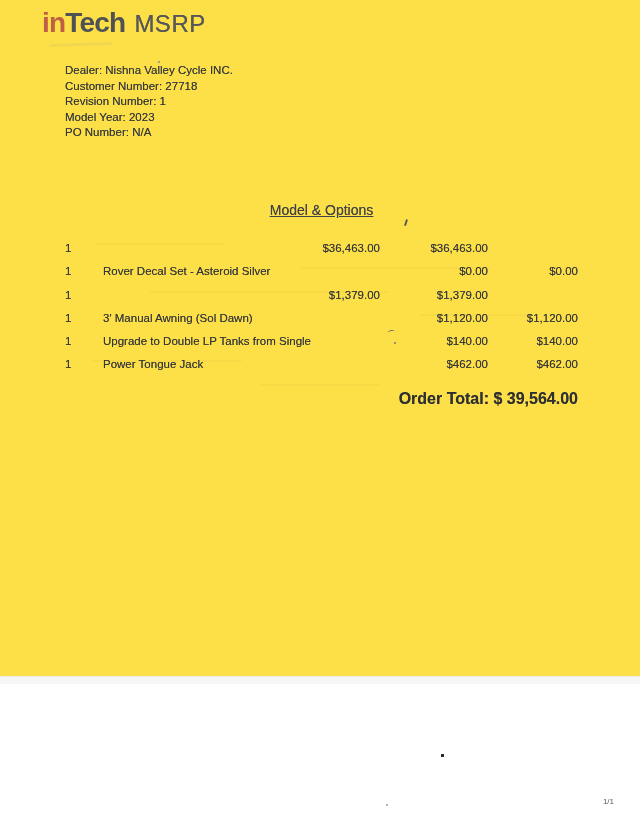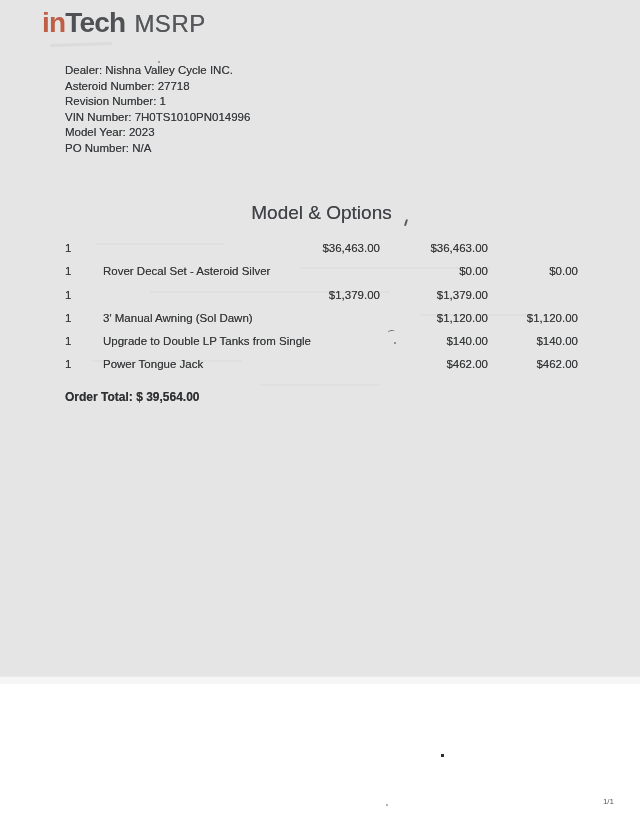--- a/index.html
+++ b/index.html
@@ -1,50 +1,50 @@
 <!DOCTYPE html>
 <html><head>
 <meta charset="utf-8">
 <style>
   html,body{margin:0;padding:0;}
   body{
     width:640px;height:828px;background:#ffffff;overflow:hidden;
     font-family:"Liberation Sans", sans-serif;
     color:#343638;
   }
-  .sheet{position:relative;width:640px;height:684px;background:#e5e5e5;}
+  .sheet{position:relative;width:640px;height:684px;background:#fde047;}
   .scan-text{ text-shadow:0 0 0.6px rgba(70,70,70,0.75); }
 
   
   .logo-row{position:absolute;left:42px;top:9px;display:flex;align-items:baseline;}
   .brand{font-weight:bold;font-size:28px;letter-spacing:-0.8px;line-height:1;}
   .brand .in{color:#bf5f46;}
   .brand .tech{color:#4f5154;}
   .doc-type{margin-left:9px;font-size:24px;color:#55575a;letter-spacing:0.5px;line-height:1;}
 
   
   .info{position:absolute;left:65px;top:63px;font-size:11.5px;line-height:15.6px;color:#35383b;}
   .info .line{white-space:nowrap;}
 
   
   .section-title{
     position:absolute;left:65px;top:202px;width:513px;text-align:center;
-    font-size:19px;color:#3f4246;
+    font-size:14px;color:#3f4246;text-decoration:underline;
   }
 
   
   .tbl{position:absolute;left:65px;top:229px;width:513px;font-size:11.5px;}
   .t-grid{display:grid;grid-template-columns:38px 1fr 108px 90px;align-items:start;}
   .t-head{font-weight:bold;color:#2f3133;}
   .t-rows{margin-top:13px;}
   .t-row{height:23.3px;}
   .col-price,.col-total{text-align:right;}
   .order-total{
-    position:absolute;left:65px;top:390px;width:513px;
-    font-weight:bold;font-size:12px;color:#2e3032;
+    position:absolute;left:65px;top:390px;width:513px;text-align:right;
+    font-weight:bold;font-size:16px;color:#2e3032;
   }
 
   
   .page-num{position:absolute;right:26px;top:797px;font-size:8px;color:#5a5a5a;}
 
   
   .artifact{position:absolute;pointer-events:none;}
   .a-smudge{left:50px;top:43px;width:62px;height:3px;background:rgba(140,140,140,0.10);border-radius:2px;transform:rotate(-2deg);}
   .a-dot1{left:158px;top:61px;width:2px;height:2px;background:#8a8a8a;border-radius:50%;}
   .a-slash{left:405px;top:219px;width:1.5px;height:7px;background:#5a5a5a;transform:rotate(18deg);border-radius:1px;}
@@ -69,23 +69,22 @@
 
   <div class="logo-row">
     <div class="brand">
       <span class="in">in</span><span class="tech">Tech</span>
     </div>
     <div class="doc-type scan-text">MSRP</div>
   </div>
 
   <div class="info scan-text">
     <div class="line"><span>Dealer:</span> <span>Nishna Valley Cycle INC.</span></div>
-    <div class="line"><span>Asteroid Number:</span> <span>27718</span></div>
+    <div class="line"><span>Customer Number:</span> <span>27718</span></div>
     <div class="line"><span>Revision Number:</span> <span>1</span></div>
-    <div class="line"><span>VIN Number:</span> <span>7H0TS1010PN014996</span></div>
     <div class="line"><span>Model Year:</span> <span>2023</span></div>
     <div class="line"><span>PO Number:</span> <span>N/A</span></div>
   </div>
 
   <div class="section-title scan-text">Model &amp; Options</div>
 
   <div class="tbl">
 
     <div class="t-rows scan-text">
       <div class="t-grid t-row">

